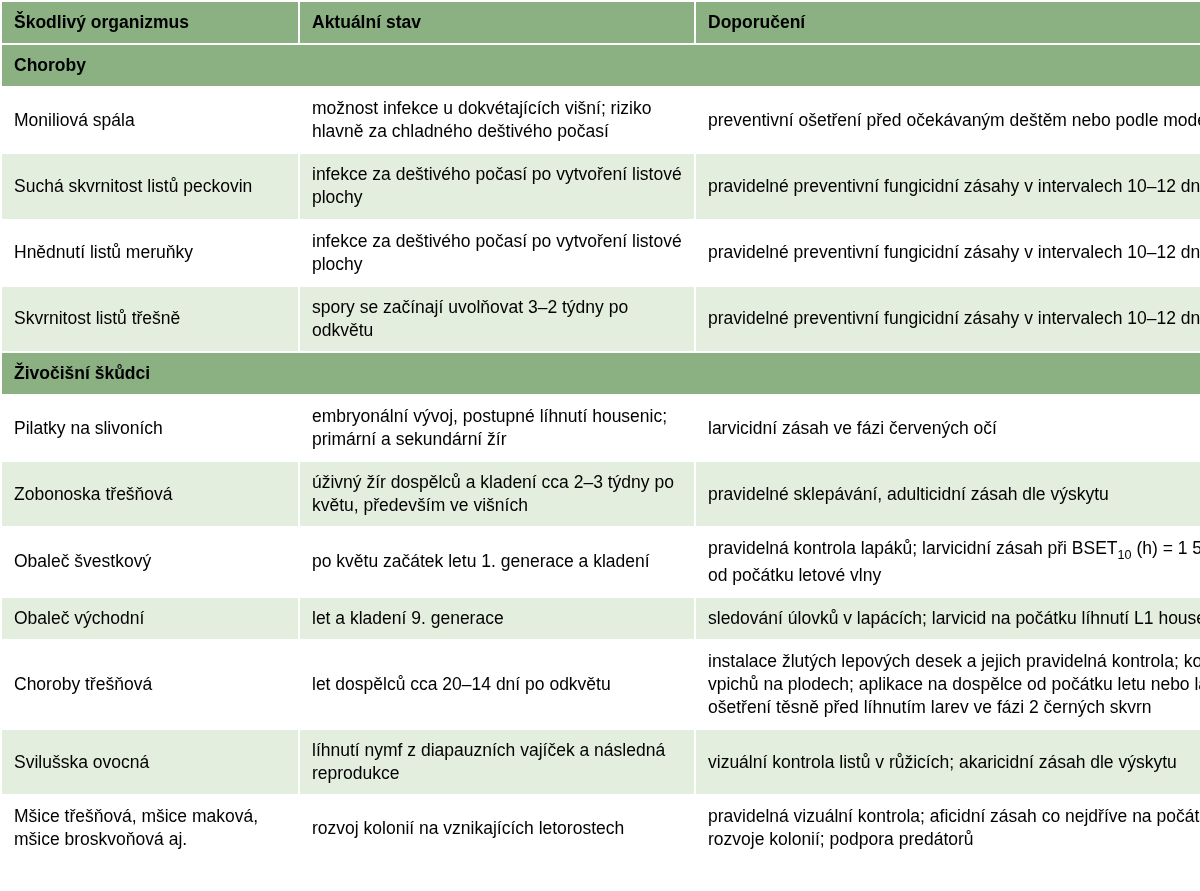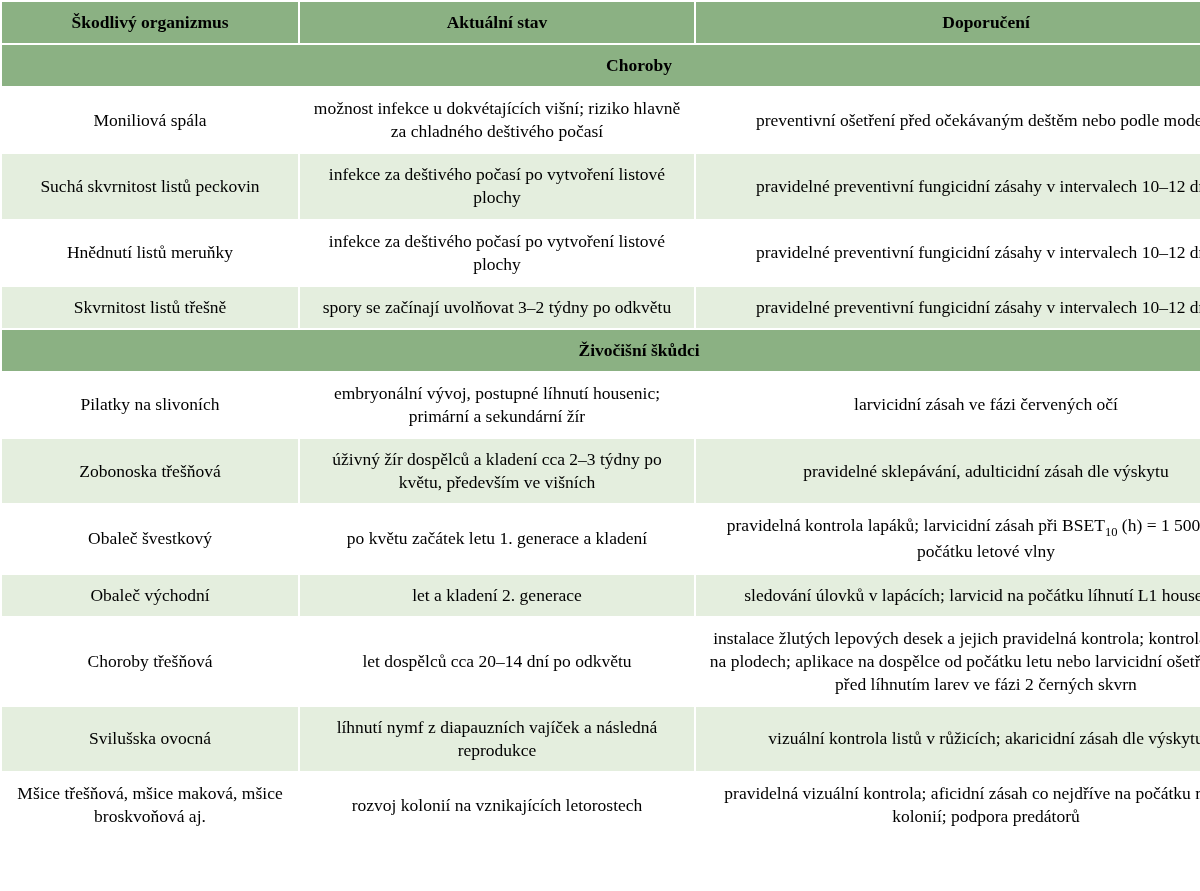--- a/index.html
+++ b/index.html
@@ -16,22 +16,21 @@
     width: 1200px;
     border-collapse: collapse;
     table-layout: fixed;
   }
   #pest-table td, #pest-table th {
     border: 2px solid #ffffff;
     vertical-align: middle;
     padding: 9px 12px;
     font-size: 17.5px;
     line-height: 1.32;
-    text-align: center;
-    font-family: Liberation Serif, serif;
+    text-align: left;
   }
   thead th {
     background: #8bb183;
     font-weight: bold;
     text-align: center;
     font-size: 18px;
     padding: 10px 12px;
     border-top: 2px solid #ffffff;
   }
   thead th.col-pest {
@@ -122,21 +121,21 @@
     </tr>
 
     <tr class="light">
       <td class="col-pest">Obaleč švestkový</td>
       <td class="col-state">po květu začátek letu 1. generace a kladení</td>
       <td class="col-rec">pravidelná kontrola lapáků; larvicidní zásah při BSET<sub>10</sub> (h) = 1 500 °C od počátku letové vlny</td>
     </tr>
 
     <tr class="shade">
       <td class="col-pest">Obaleč východní</td>
-      <td class="col-state">let a kladení 2. generace</td>
+      <td class="col-state">let a kladení 9. generace</td>
       <td class="col-rec">sledování úlovků v lapácích; larvicid na počátku líhnutí L1 housenek</td>
     </tr>
 
     <tr class="light">
       <td class="col-pest">Choroby třešňová</td>
       <td class="col-state">let dospělců cca 20–14 dní po odkvětu</td>
       <td class="col-rec">instalace žlutých lepových desek a jejich pravidelná kontrola; kontrola vpichů na plodech; aplikace na dospělce od počátku letu nebo larvicidní ošetření těsně před líhnutím larev ve fázi 2 černých skvrn</td>
     </tr>
 
     <tr class="shade">

